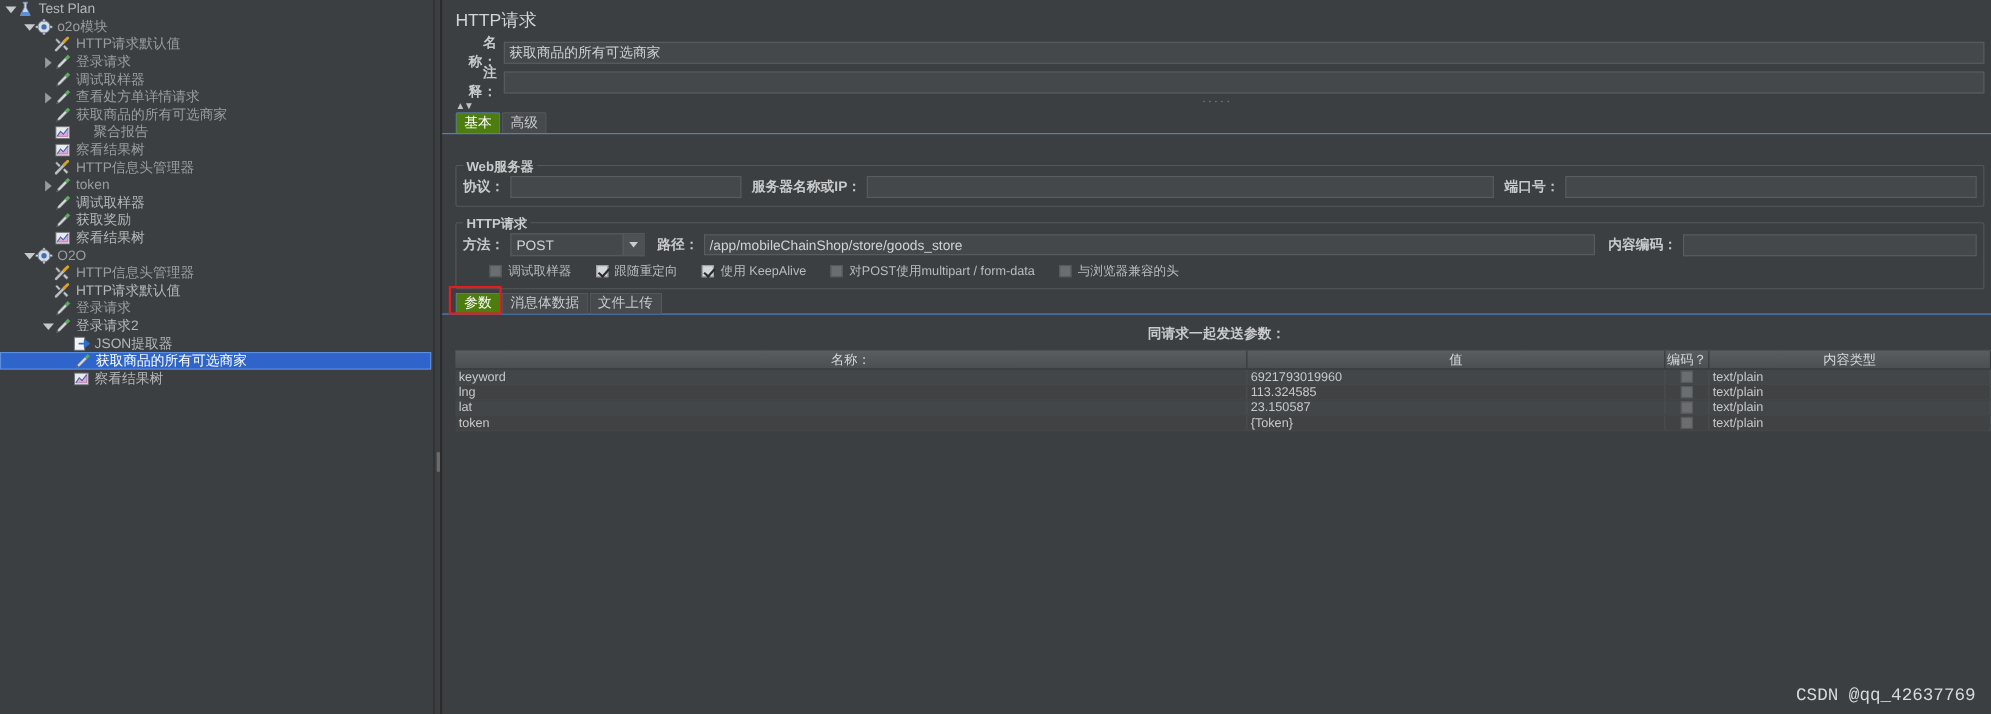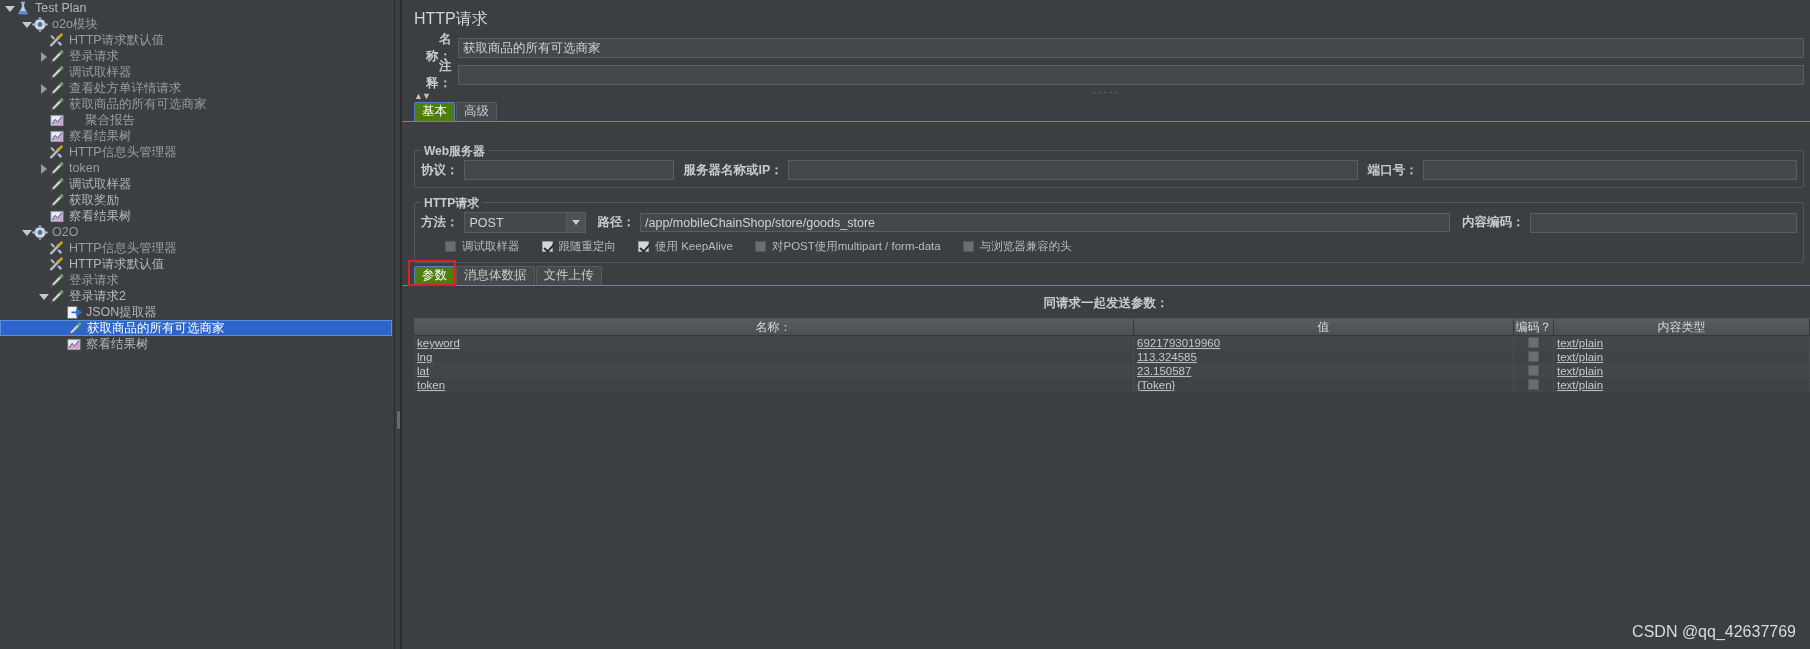--- a/index.html
+++ b/index.html
@@ -288,21 +288,20 @@
     line-height:16px;
     border-right:1px solid #35383a;
     overflow:hidden;
     white-space:nowrap;
   }
   .ptable .trow {
     display:flex;
     height:14px;
     border-bottom:1px solid #45484a;
     background:#434648;
-    text-decoration:underline;
   }
   .ptable .trow:nth-child(even) { background:#404244; }
   .ptable .td {
     font-size:11.5px;
     color:#c6c8ca;
     line-height:14px;
     padding-left:3px;
     border-right:1px solid #4c4f51;
     overflow:hidden;
     white-space:nowrap;
@@ -316,21 +315,21 @@
   .col-name { width:720px; flex:0 0 720px; }
   .col-val  { width:380px; flex:0 0 380px; }
   .col-enc  { width:40px;  flex:0 0 40px; }
   .col-type { flex:1 1 auto; }
 
   .watermark {
     position:absolute;
     right:14px; bottom:8px;
     font-size:16px;
     color:#d8dadc;
-    font-family:Liberation Sans, sans-serif;
+    font-family:Liberation Mono, monospace;
   }
 </style>
 </head>
 <body>
 
 <div class="app">
 
   <div class="tree-pane" id="treePane">
       <div class="tree-row">
         <div style="width: 4px; flex: 0 0 4px;"></div>

